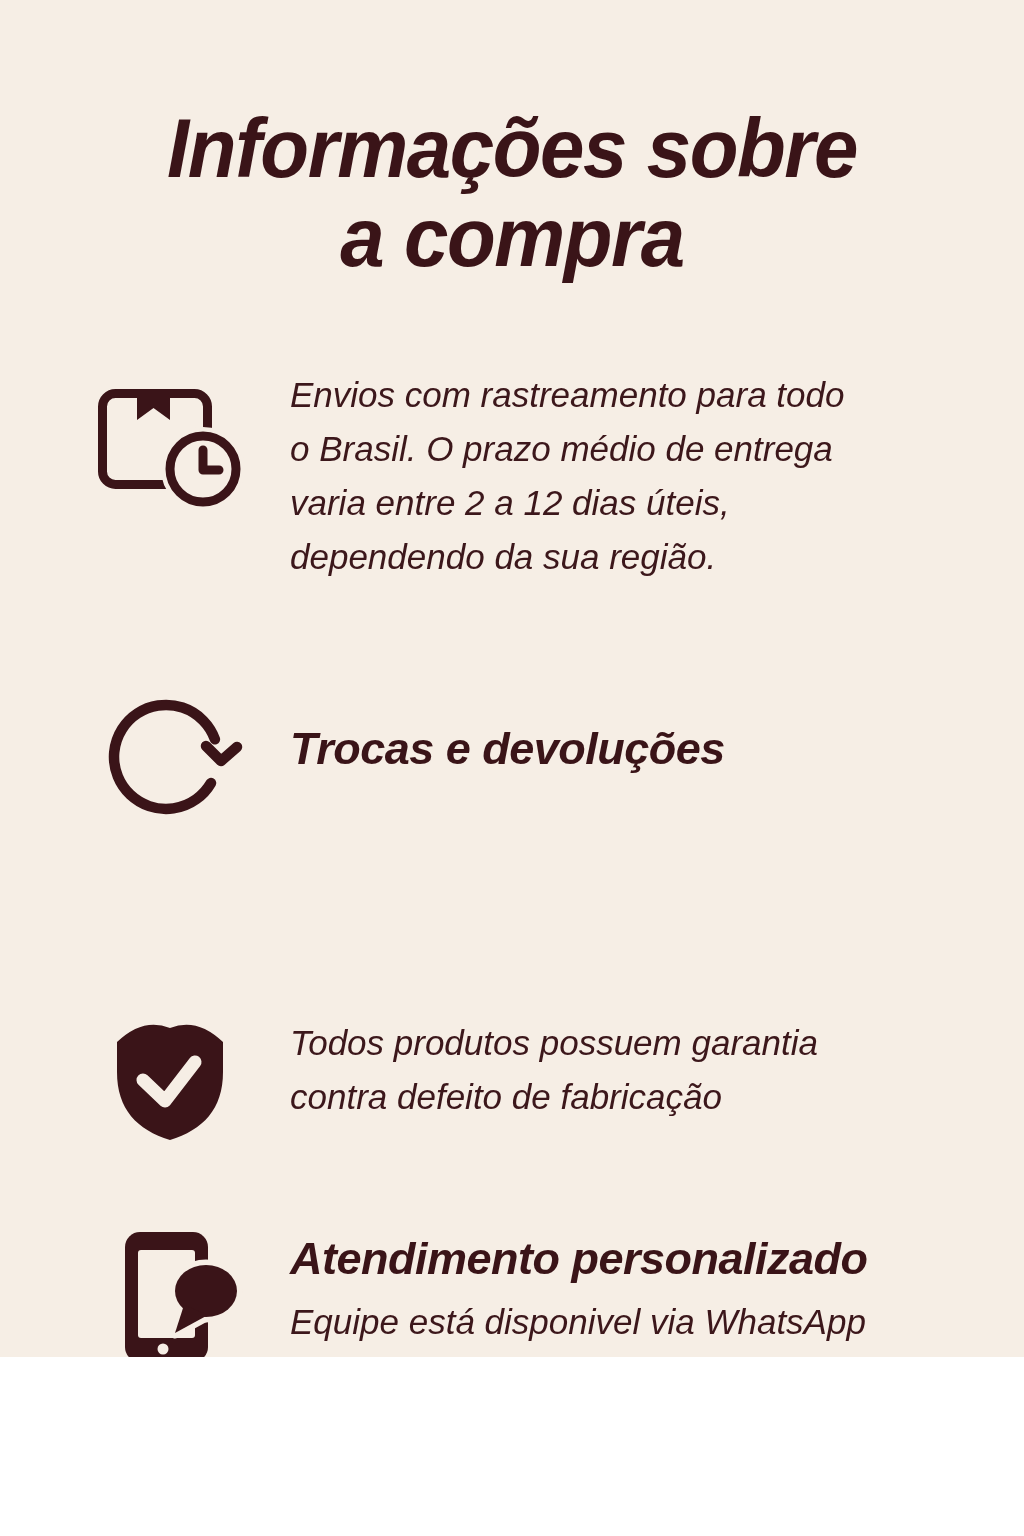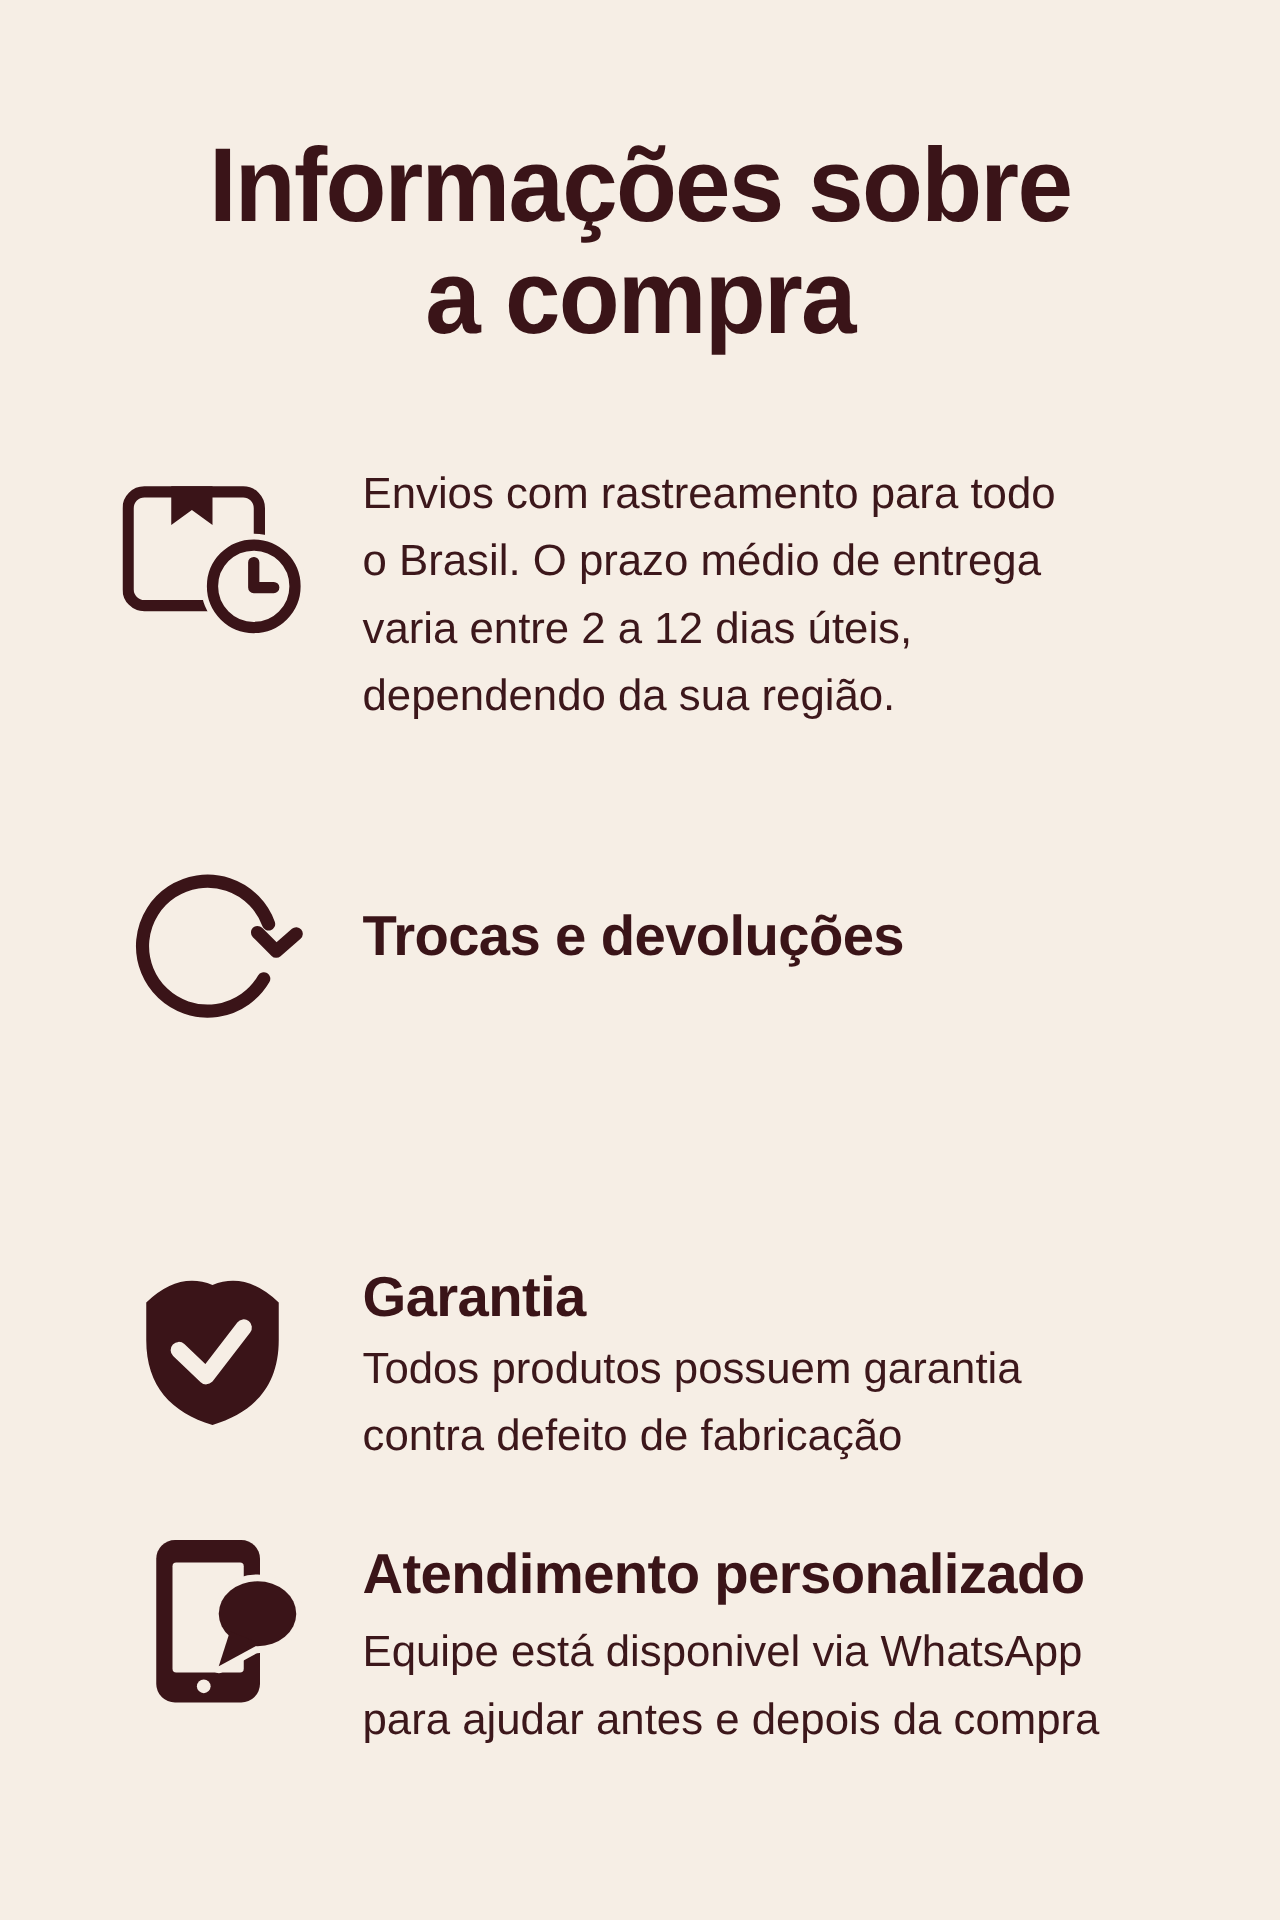--- a/index.html
+++ b/index.html
@@ -1,22 +1,23 @@
 <!DOCTYPE html>
 <html><head>
 <meta charset="utf-8">
 <style>
   html,body{margin:0;padding:0;}
   body{font-family:"Liberation Sans", sans-serif;}
   .canvas{
     position:relative;
-    width:1024px;height:1536px;
+    width:1024px;height:1357px;
     background:#f6eee5;
     color:#3a1418;
     overflow:hidden;
+    font-style:italic;
   }
   .page-title{
     position:absolute;
     left:0;top:104px;width:1024px;
     text-align:center;
     font-size:84px;
     font-weight:bold;
     line-height:89px;
     letter-spacing:-1.5px;
     white-space:pre-line;
@@ -80,21 +81,20 @@
   </svg>
   <div class="section-text s2-text">
     <div class="section-heading">Trocas e devoluções</div>
   </div>
 
   <svg class="section-icon" style="left:115px;top:1020px;" width="110" height="122" viewBox="0 0 110 122">
     <path d="M2,22 Q28,-3 55,8 Q82,-3 108,22 L108,52 C108,89 88,110 55,120 C22,110 2,89 2,52 Z" fill="#3a1418"></path>
     <polyline points="28,60 50,81 80,42" fill="none" stroke="#f6eee5" stroke-width="13" stroke-linecap="round" stroke-linejoin="round"></polyline>
   </svg>
   <div class="section-text s3-text">
-    <div class="section-heading">Garantia</div>
     <div class="section-body">Todos produtos possuem garantia
 contra defeito de fabricação</div>
   </div>
 
   <svg class="section-icon" style="left:122px;top:1230px;" width="125" height="135" viewBox="0 0 125 135">
     <rect x="3" y="2" width="83" height="130" rx="15" fill="#3a1418"></rect>
     <rect x="16" y="20" width="57" height="88" rx="3" fill="#f6eee5"></rect>
     <circle cx="41" cy="119" r="5.5" fill="#f6eee5"></circle>
     <g fill="#f6eee5" stroke="#f6eee5" stroke-width="11" stroke-linejoin="round">
       <ellipse cx="84" cy="61" rx="31" ry="26"></ellipse>

